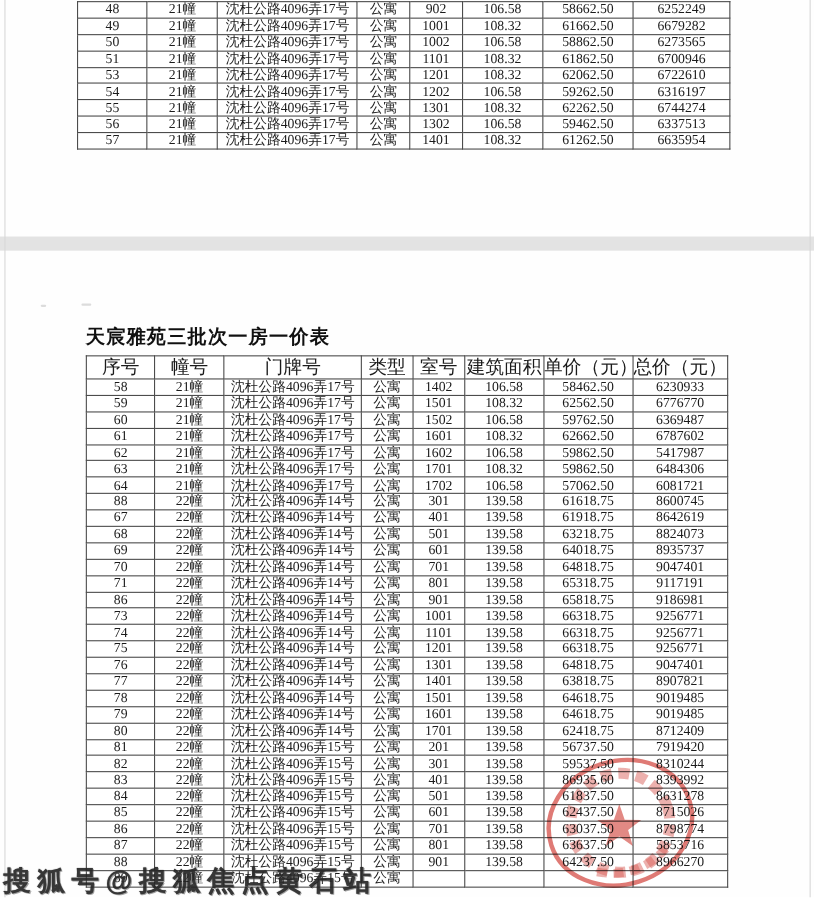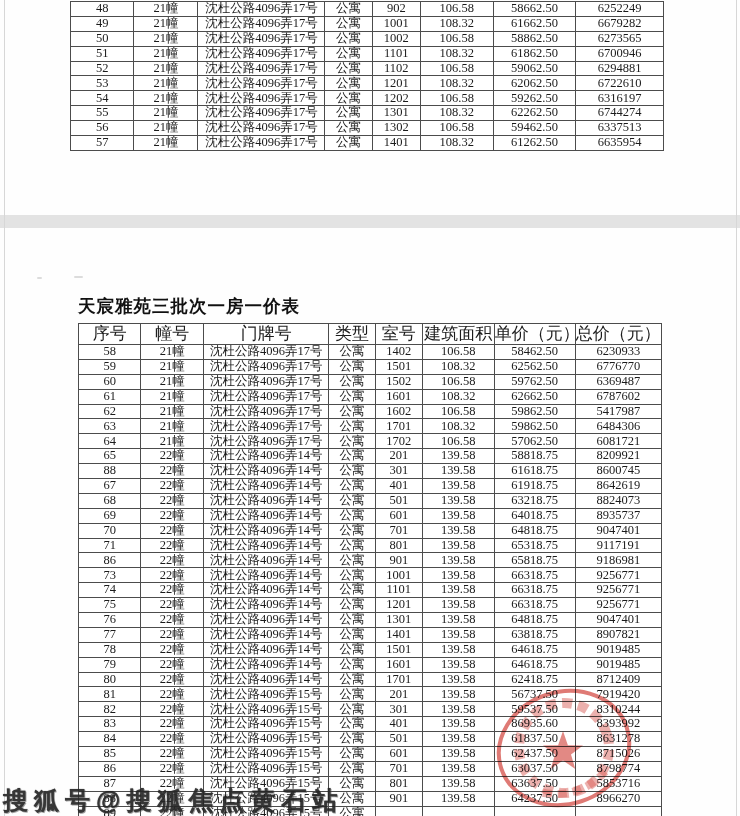--- a/index.html
+++ b/index.html
@@ -105,30 +105,20 @@
       </tr>
       <tr>
         <td>51</td>
         <td>21幢</td>
         <td>沈杜公路4096弄17号</td>
         <td>公寓</td>
         <td>1101</td>
         <td>108.32</td>
         <td>61862.50</td>
         <td>6700946</td>
-      </tr>
-      <tr>
-        <td>52</td>
-        <td>21幢</td>
-        <td>沈杜公路4096弄17号</td>
-        <td>公寓</td>
-        <td>1102</td>
-        <td>106.58</td>
-        <td>59062.50</td>
-        <td>6294881</td>
       </tr>
       <tr>
         <td>53</td>
         <td>21幢</td>
         <td>沈杜公路4096弄17号</td>
         <td>公寓</td>
         <td>1201</td>
         <td>108.32</td>
         <td>62062.50</td>
         <td>6722610</td>
@@ -266,30 +256,20 @@
         <td>64</td>
         <td>21幢</td>
         <td>沈杜公路4096弄17号</td>
         <td>公寓</td>
         <td>1702</td>
         <td>106.58</td>
         <td>57062.50</td>
         <td>6081721</td>
       </tr>
       <tr>
-        <td>65</td>
-        <td>22幢</td>
-        <td>沈杜公路4096弄14号</td>
-        <td>公寓</td>
-        <td>201</td>
-        <td>139.58</td>
-        <td>58818.75</td>
-        <td>8209921</td>
-      </tr>
-      <tr>
         <td>88</td>
         <td>22幢</td>
         <td>沈杜公路4096弄14号</td>
         <td>公寓</td>
         <td>301</td>
         <td>139.58</td>
         <td>61618.75</td>
         <td>8600745</td>
       </tr>
       <tr>

